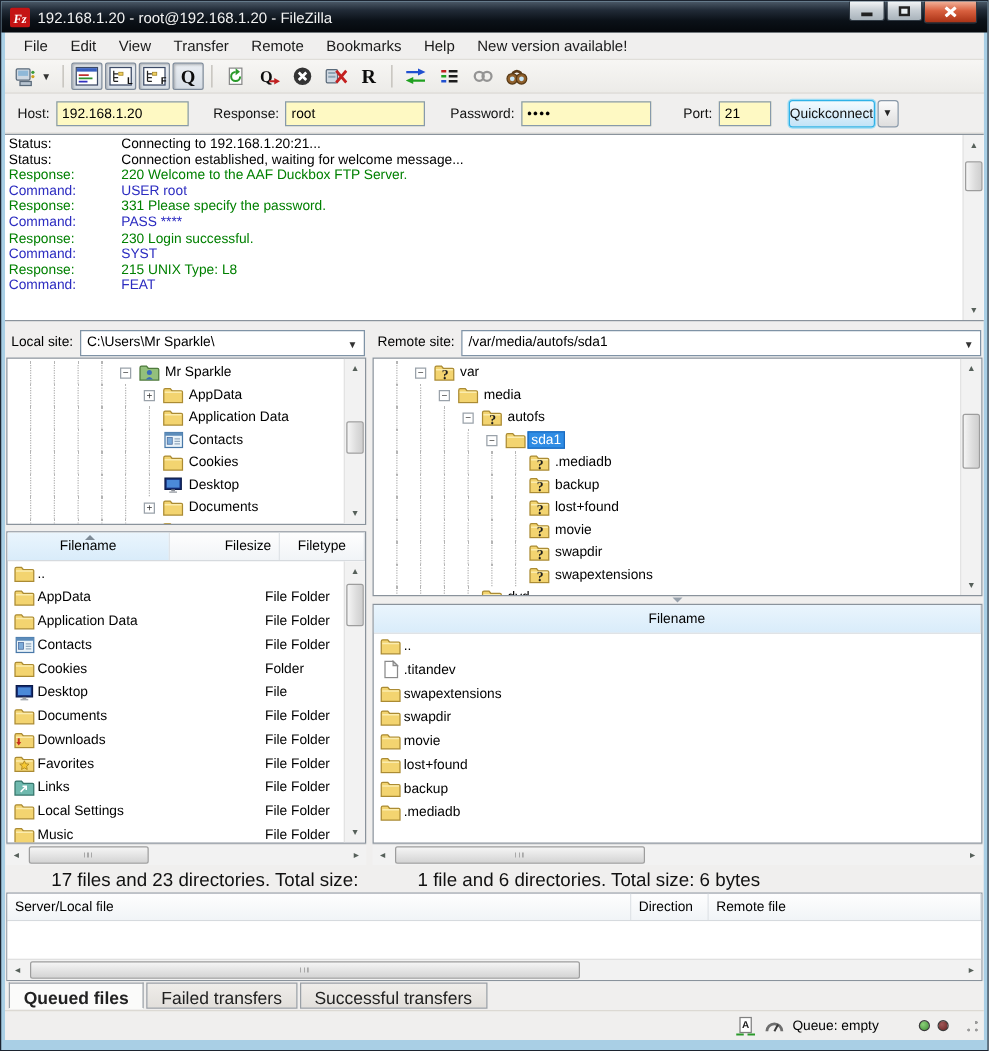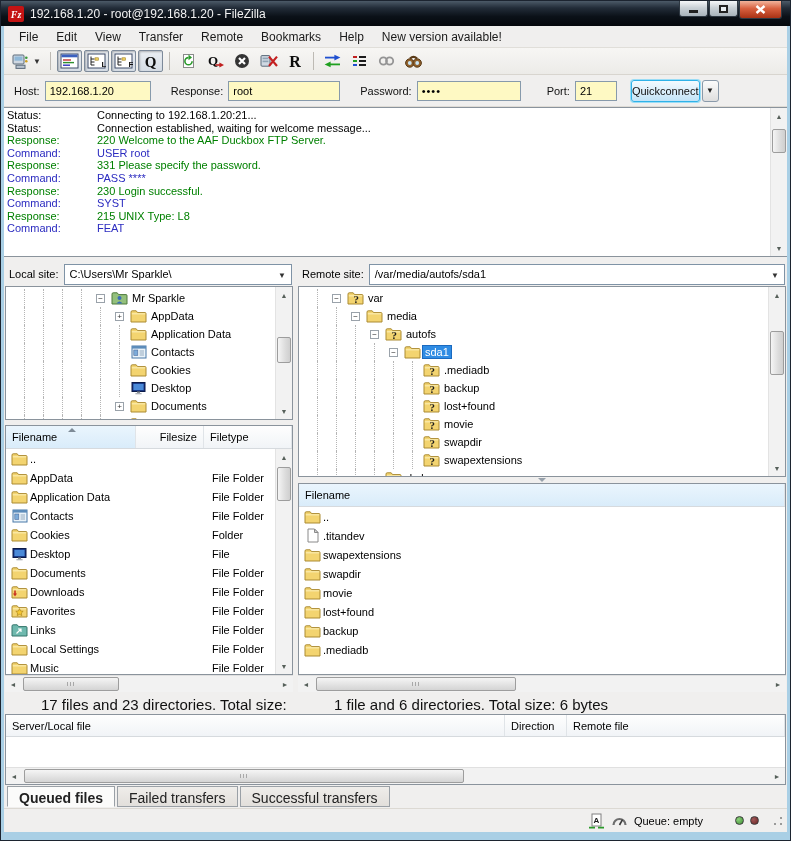--- a/index.html
+++ b/index.html
@@ -106,25 +106,25 @@
 
   .vsplit { height:6px; flex:none; position:relative; }
   .vsplit::after { content:""; position:absolute; left:50%; top:1px; margin-left:-4px;
                    border-left:4px solid transparent; border-right:4px solid transparent; border-top:4px solid #97a1ab; }
 
   .listpane { display:flex; flex-direction:column; }
   .listpane.local { height:250px; flex:none; }
   .listpane.remote { height:192px; flex:none; }
   .listheader { height:23px; flex:none; display:flex; background:linear-gradient(#fefefe,#f1f4f7);
                 border-bottom:1px solid #d6dade; font-size:11px; }
-  .hcell { display:flex; align-items:center; padding:0 6px; border-right:1px solid #e0e4e8; position:relative; }
+  .hcell { display:flex; align-items:center; padding:0 6px; border-right:1px solid #e0e4e8; position:relative;justify-content:center; }
   .hcell.sortedcol { background:linear-gradient(#eaf5fd,#d9ecfa); }
   .sortarrow { position:absolute; top:2px; left:50%; margin-left:-3px; width:0; height:0;
                border-left:4px solid transparent; border-right:4px solid transparent; border-bottom:4px solid #7e8b97; }
-  .hname { width:130px; } .hsize { width:68px; justify-content:flex-end; } .htype { flex:1; }
+  .hname { width:130px; } .hsize { width:88px; justify-content:flex-end; } .htype { flex:1; }
   .hfull { flex:1; }
   .listbodywrap { flex:1; position:relative; overflow:hidden; }
   .listbody { position:absolute; inset:0 17px 0 0; overflow:hidden; }
   .listbody.noscroll { inset:0; }
   .lrow { height:19px; display:flex; align-items:center; font-size:11px; padding-left:3px; white-space:nowrap; }
   .icw { width:21px; flex:none; display:inline-flex; justify-content:center; }
   .col-name { width:106px; flex:none; overflow:hidden; }
   .col-name.wide { flex:1; }
   .col-size { width:68px; flex:none; text-align:right; padding-right:6px; }
   .col-type { flex:1; padding-left:8px; }

